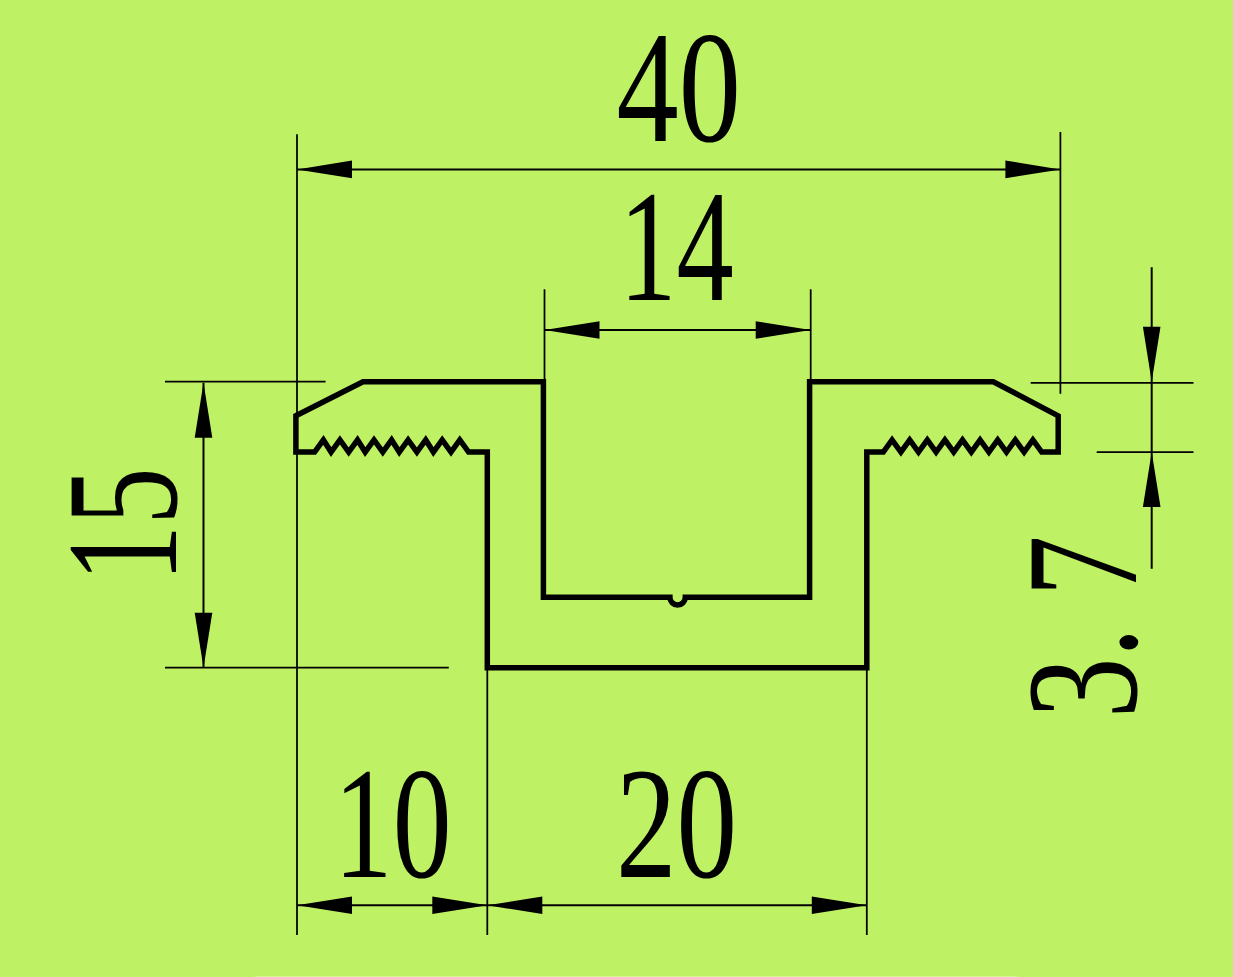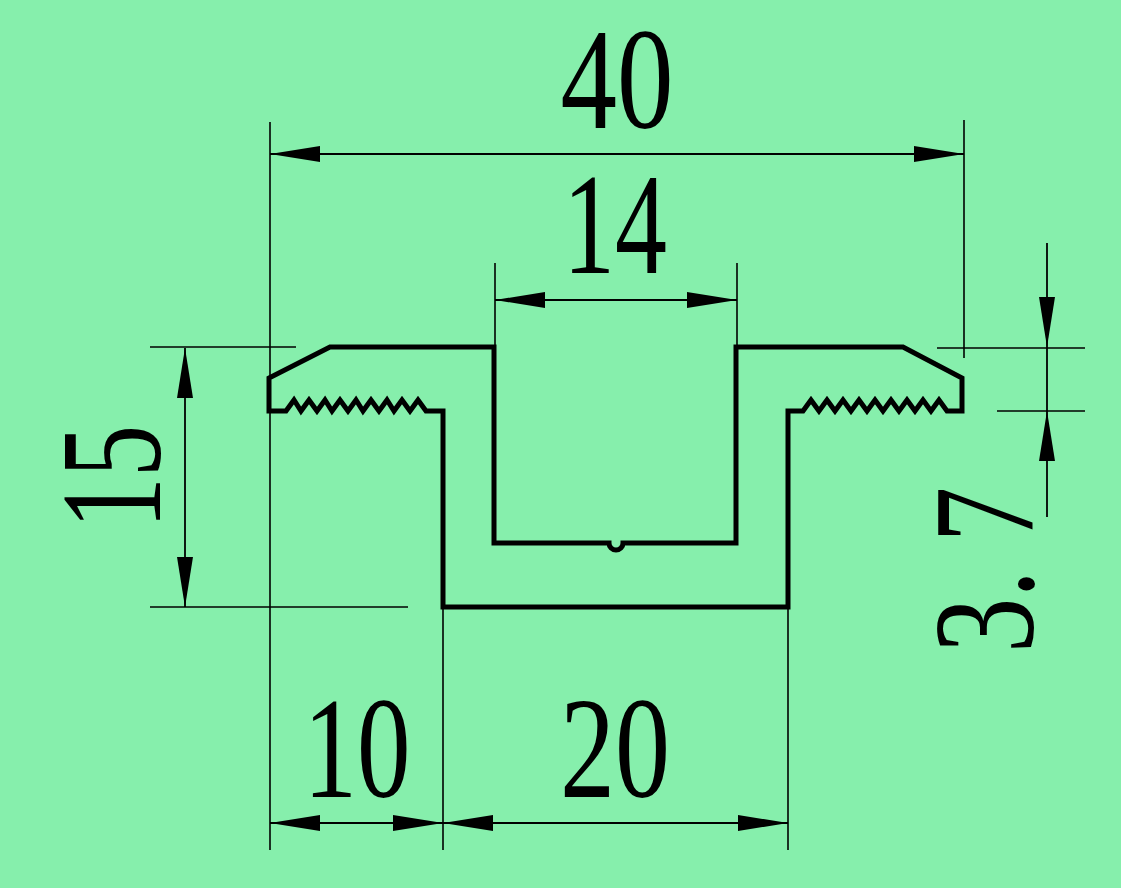--- a/index.html
+++ b/index.html
@@ -6,21 +6,21 @@
     margin: 0;
     padding: 0;
     background: #ffffff;
     width: 1121px;
     height: 888px;
     overflow: hidden;
   }
   .drawing-wrap {
     width: 1121px;
     height: 888px;
-    background: #86efac;
+    background: #bef264;
   }
   svg { display: block; }
   .profile {
     fill: none;
     stroke: #000000;
     stroke-width: 5;
     stroke-linejoin: miter;
     stroke-miterlimit: 8;
   }
   .dimline {

